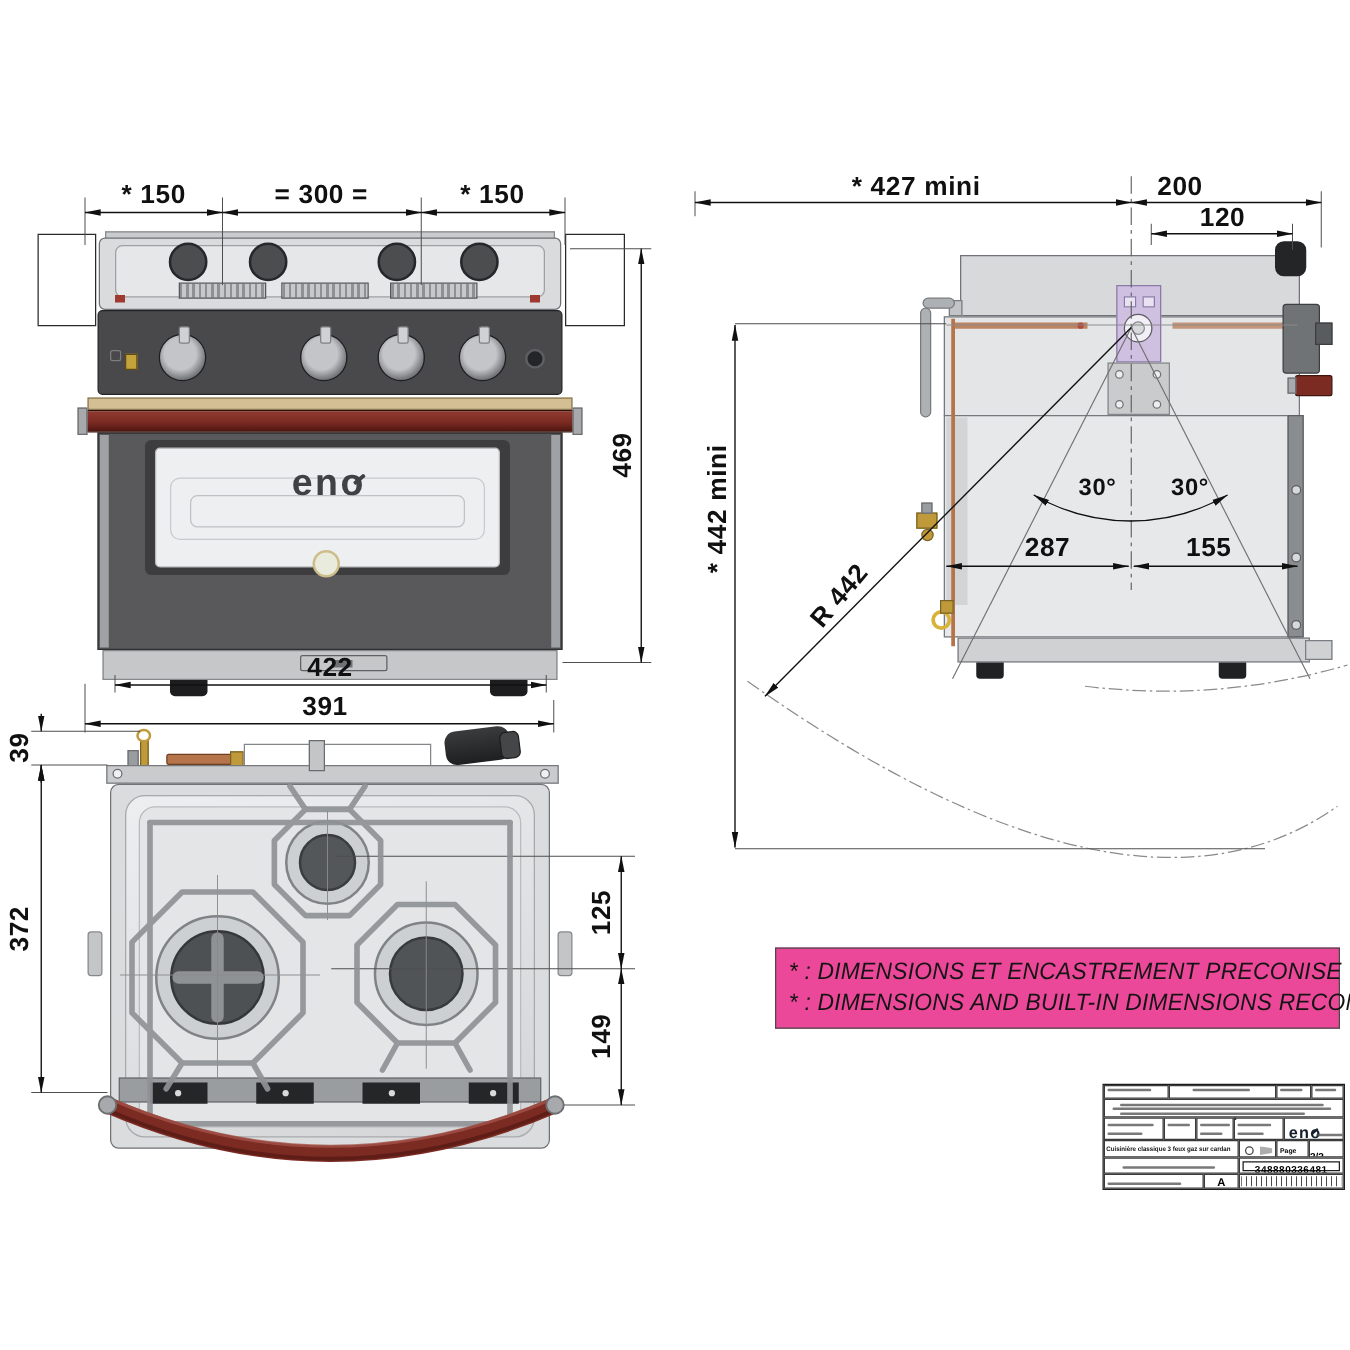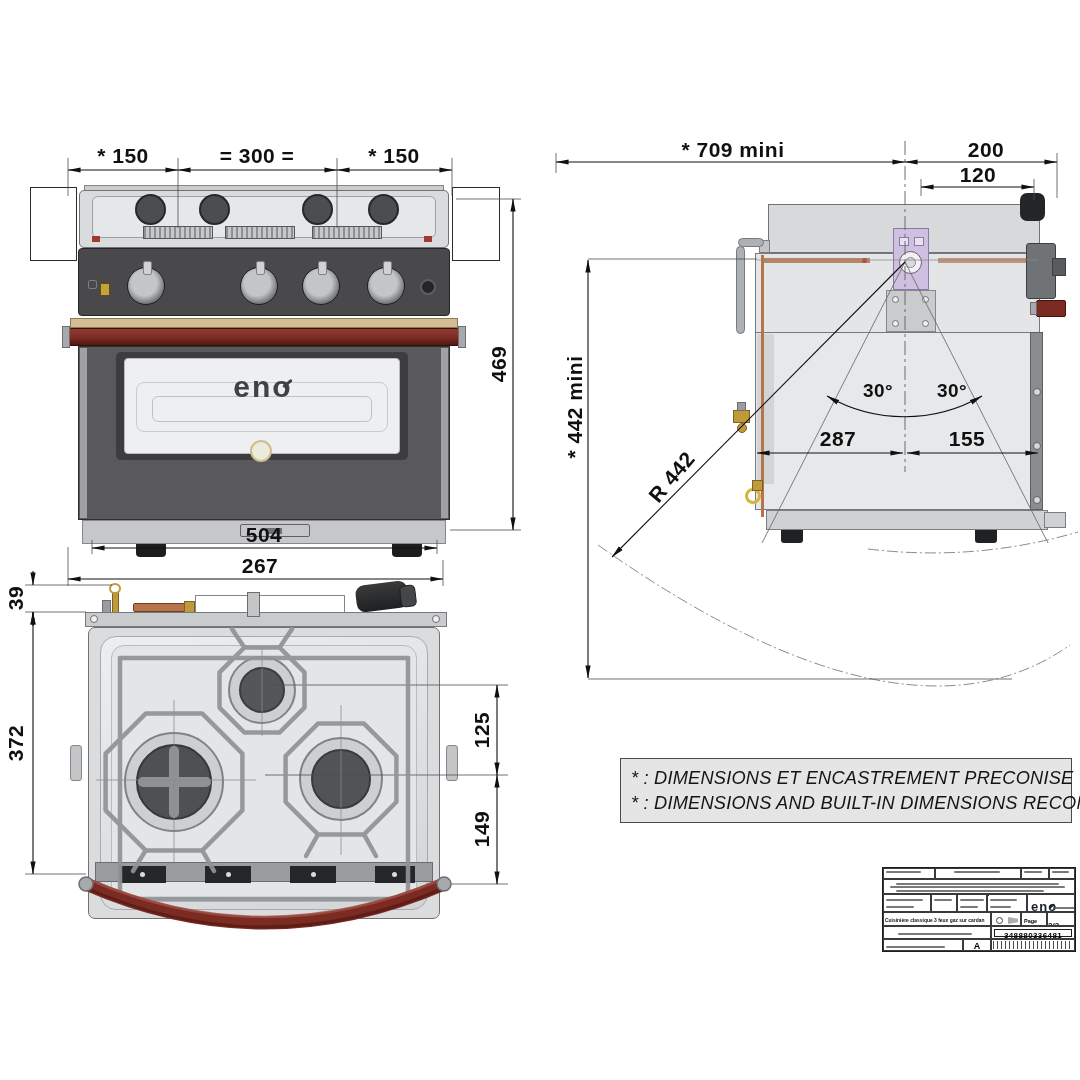--- a/index.html
+++ b/index.html
@@ -16,21 +16,21 @@
         background:radial-gradient(circle at 45% 42%,#c3c5c8 0 44%,#77797c 70%,#2e2f31 100%)}
   .stem{position:absolute;left:50%;top:-7px;width:7px;height:12px;margin-left:-3.5px;background:#cfd1d3;
         border:1px solid #7e8083;border-radius:2px}
   .cap{position:absolute;width:27px;height:27px;border-radius:50%;background:#4b4d4f;border:2px solid #26272a}
   .slot{position:absolute;top:255px;width:8px;height:44px;border-radius:4px;background:#fdfdfd;border:1px solid #8d9194}
   .slot i{position:absolute;left:1.5px;top:8px;width:3px;height:26px;border-radius:2px;display:block}
   .c-cu{background:#b5744a}.c-au{background:#c0982f}.c-ol{background:#7e7c33}.c-wh{background:#e8e8e8}
   .eno{position:relative;display:inline-block;font-weight:bold;letter-spacing:2px}
   .eno-slash{position:absolute;right:0px;top:34%;width:11px;height:3px;background:currentColor;
              transform:rotate(-40deg);border-radius:1px}
-  .notes{position:absolute;z-index:7;border:1.6px solid #4a4a4a;background:#e5e5e5;padding:6px 12px 7px 10px}
+  .notes{position:absolute;z-index:7;border:1.6px solid #4a4a4a;background:#ec4899;padding:6px 12px 7px 10px}
   .notes div{font:italic 19px "Liberation Sans",sans-serif;color:#141414;transform:scaleX(.96);
              transform-origin:left center;line-height:25px;white-space:nowrap;letter-spacing:.2px}
   .tb{position:absolute;z-index:7;border:1.3px solid #1d1d1d;background:#fff}
   .tb .cell{position:absolute;box-sizing:border-box;border:0.6px solid #3a3a3a;overflow:hidden}
   .tb-bar{height:2px;background:#4c4c4c;border-radius:1px;margin:1.6px 2px;opacity:.75}
   .micro{font:bold 5.2px "Liberation Sans",sans-serif;color:#111;white-space:nowrap;transform:scaleX(.95);transform-origin:left center}
   .ticks{position:absolute;left:1px;right:1px;bottom:1px;top:1px;
          background:repeating-linear-gradient(90deg,#4a4a4a 0 1px,transparent 1px 4px)}
 </style>
 </head>
@@ -335,25 +335,25 @@
       <path d="M90,880 Q264,954 440,880" stroke="#a35248" stroke-width="2.5" opacity="0.8"></path>
       <circle cx="86" cy="884" r="7" fill="#a7a9ac" stroke="#6c6e71" stroke-width="1.5"></circle>
       <circle cx="444" cy="884" r="7" fill="#a7a9ac" stroke="#6c6e71" stroke-width="1.5"></circle>
     </g>
   </svg>
 
   <div class="dim" style="left:123px;top:156px">* 150</div>
   <div class="dim" style="left:257px;top:156px">= 300 =</div>
   <div class="dim" style="left:394px;top:156px">* 150</div>
   <div class="dim v" style="left:499px;top:364px">469</div>
-  <div class="dim" style="left:264px;top:535px">504</div>
-  <div class="dim" style="left:260px;top:566px">267</div>
-
-  <div class="dim" style="left:733px;top:150px">* 709  mini</div>
-  <div class="dim" style="left:986px;top:150px">200</div>
+  <div class="dim" style="left:264px;top:535px">422</div>
+  <div class="dim" style="left:260px;top:566px">391</div>
+
+  <div class="dim" style="left:733px;top:150px">* 427  mini</div>
+  <div class="dim" style="left:944px;top:150px">200</div>
   <div class="dim" style="left:978px;top:175px">120</div>
   <div class="dim v" style="left:575px;top:407px">* 442  mini</div>
   <div class="dim r50" style="left:672px;top:477px">R 442</div>
   <div class="dim sm" style="left:878px;top:391px">30°</div>
   <div class="dim sm" style="left:952px;top:391px">30°</div>
   <div class="dim" style="left:838px;top:439px">287</div>
   <div class="dim" style="left:967px;top:439px">155</div>
 
   <div class="dim v" style="left:16px;top:598px">39</div>
   <div class="dim v" style="left:16px;top:743px">372</div>

